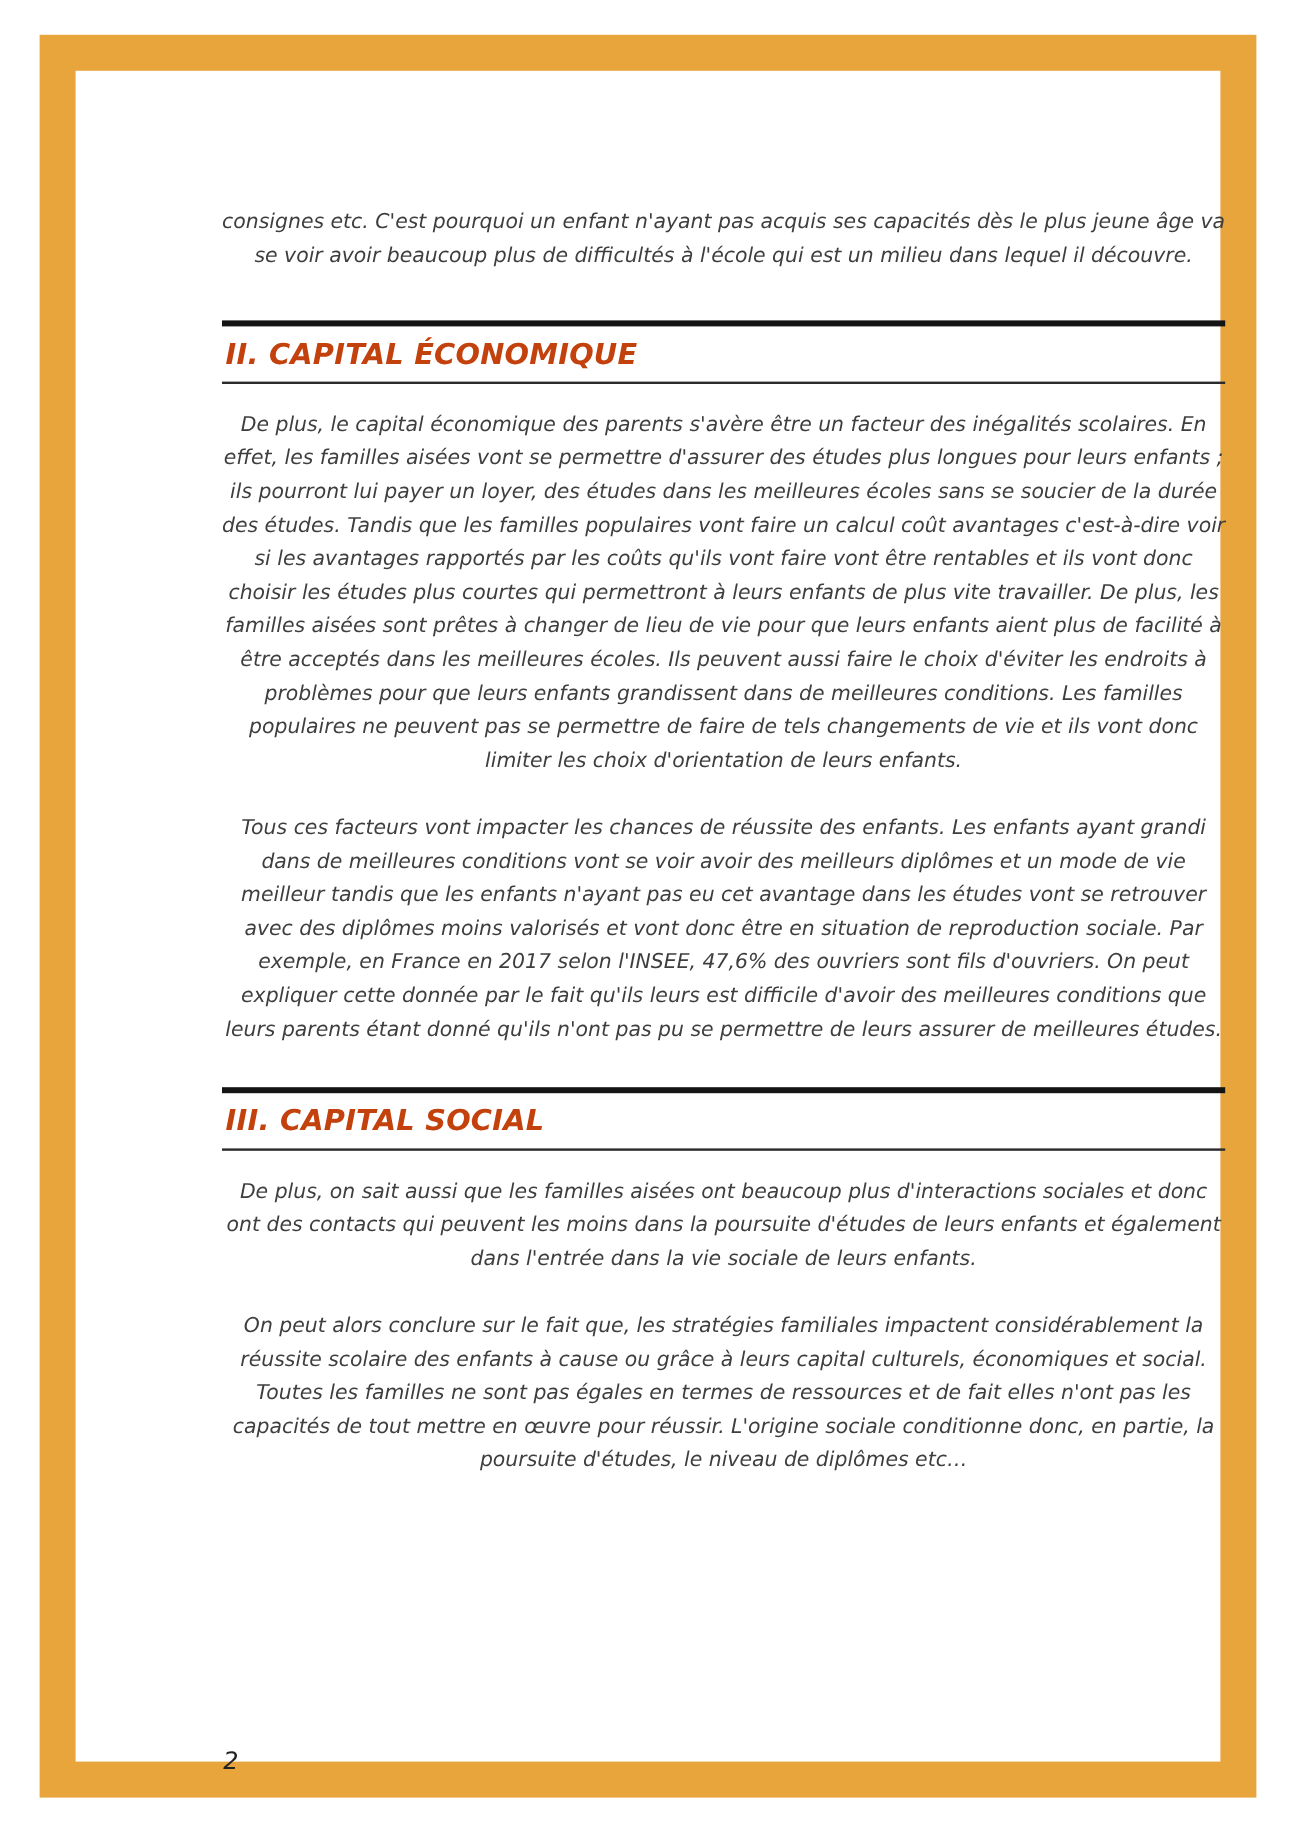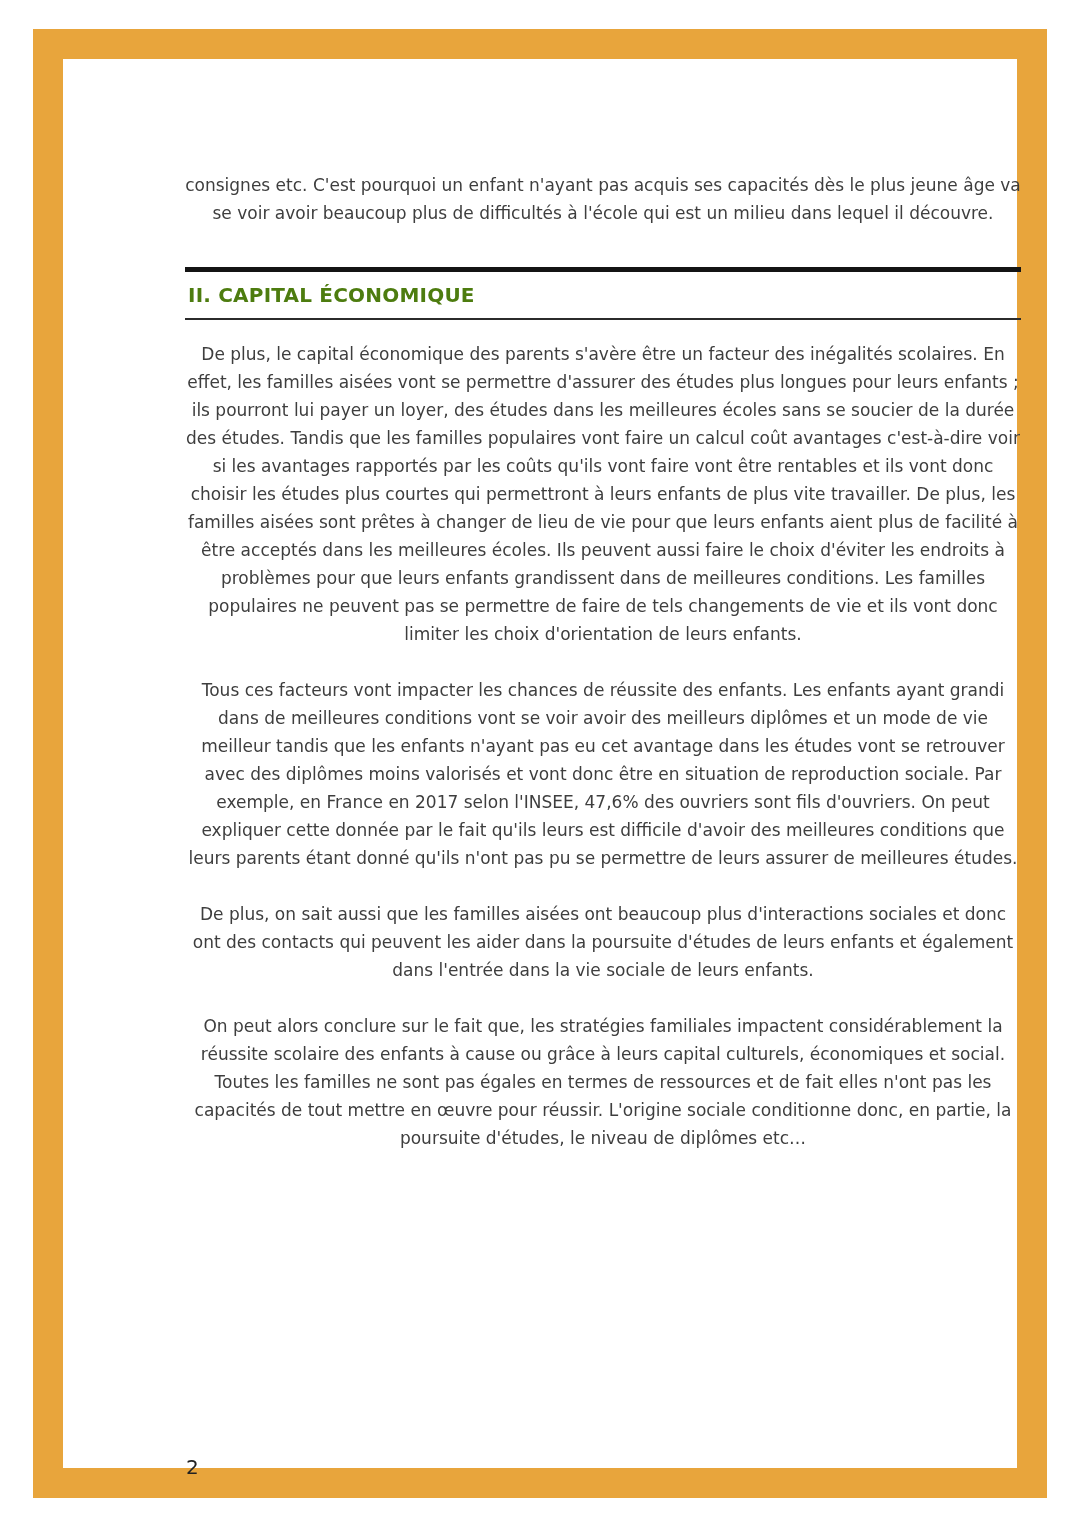--- a/index.html
+++ b/index.html
@@ -17,42 +17,43 @@
   }
   .frame {
     position: absolute;
     left: 33px;
     top: 29px;
     right: 33px;
     bottom: 29px;
     border: 30px solid #E8A53C;
     background: #ffffff;
     box-sizing: border-box;
+    font-style: italic;
   }
   .content {
     position: absolute;
     left: 122px;
     top: 112px;
     width: 836px;
     color: #3e3e3e;
     font-size: 17px;
     line-height: 28px;
     text-align: center;
   }
   .paragraph {
     margin: 0 0 28px 0;
   }
   .intro {
     margin-bottom: 40px;
   }
   .section-heading {
     text-align: left;
     font-weight: bold;
-    font-size: 20px;
-    color: #4d7c0f;
+    font-size: 24px;
+    color: #c2410c;
     border-top: 5px solid #141414;
     border-bottom: 2px solid #2b2b2b;
     padding: 9px 3px 9px 3px;
     margin: 34px 0 20px 0;
     letter-spacing: 0.2px;
   }
   .section:first-of-type .section-heading {
     margin-top: 0;
   }
   .page-number {
@@ -73,21 +74,22 @@
 
       <p class="paragraph intro">consignes etc. C'est pourquoi un enfant n'ayant pas acquis ses capacités dès le plus jeune âge va se voir avoir beaucoup plus de difficultés à l'école qui est un milieu dans lequel il découvre.</p>
 
       <div class="section">
         <h2 class="section-heading">II. CAPITAL ÉCONOMIQUE</h2>
         <p class="paragraph">De plus, le capital économique des parents s'avère être un facteur des inégalités scolaires. En effet, les familles aisées vont se permettre d'assurer des études plus longues pour leurs enfants ; ils pourront lui payer un loyer, des études dans les meilleures écoles sans se soucier de la durée des études. Tandis que les familles populaires vont faire un calcul coût avantages c'est-à-dire voir si les avantages rapportés par les coûts qu'ils vont faire vont être rentables et ils vont donc choisir les études plus courtes qui permettront à leurs enfants de plus vite travailler. De plus, les familles aisées sont prêtes à changer de lieu de vie pour que leurs enfants aient plus de facilité à être acceptés dans les meilleures écoles. Ils peuvent aussi faire le choix d'éviter les endroits à problèmes pour que leurs enfants grandissent dans de meilleures conditions. Les familles populaires ne peuvent pas se permettre de faire de tels changements de vie et ils vont donc limiter les choix d'orientation de leurs enfants.</p>
         <p class="paragraph">Tous ces facteurs vont impacter les chances de réussite des enfants. Les enfants ayant grandi dans de meilleures conditions vont se voir avoir des meilleurs diplômes et un mode de vie meilleur tandis que les enfants n'ayant pas eu cet avantage dans les études vont se retrouver avec des diplômes moins valorisés et vont donc être en situation de reproduction sociale. Par exemple, en France en 2017 selon l'INSEE, 47,6% des ouvriers sont fils d'ouvriers. On peut expliquer cette donnée par le fait qu'ils leurs est difficile d'avoir des meilleures conditions que leurs parents étant donné qu'ils n'ont pas pu se permettre de leurs assurer de meilleures études.</p>
       </div>
 
       <div class="section">
-        <p class="paragraph">De plus, on sait aussi que les familles aisées ont beaucoup plus d'interactions sociales et donc ont des contacts qui peuvent les aider dans la poursuite d'études de leurs enfants et également dans l'entrée dans la vie sociale de leurs enfants.</p>
+        <h2 class="section-heading">III. CAPITAL SOCIAL</h2>
+        <p class="paragraph">De plus, on sait aussi que les familles aisées ont beaucoup plus d'interactions sociales et donc ont des contacts qui peuvent les moins dans la poursuite d'études de leurs enfants et également dans l'entrée dans la vie sociale de leurs enfants.</p>
       </div>
 
       <div class="section">
         <p class="paragraph">On peut alors conclure sur le fait que, les stratégies familiales impactent considérablement la réussite scolaire des enfants à cause ou grâce à leurs capital culturels, économiques et social. Toutes les familles ne sont pas égales en termes de ressources et de fait elles n'ont pas les capacités de tout mettre en œuvre pour réussir. L'origine sociale conditionne donc, en partie, la poursuite d'études, le niveau de diplômes etc…</p>
       </div>
 
     </div>
 
     <div class="page-number">2</div>
   </div>

